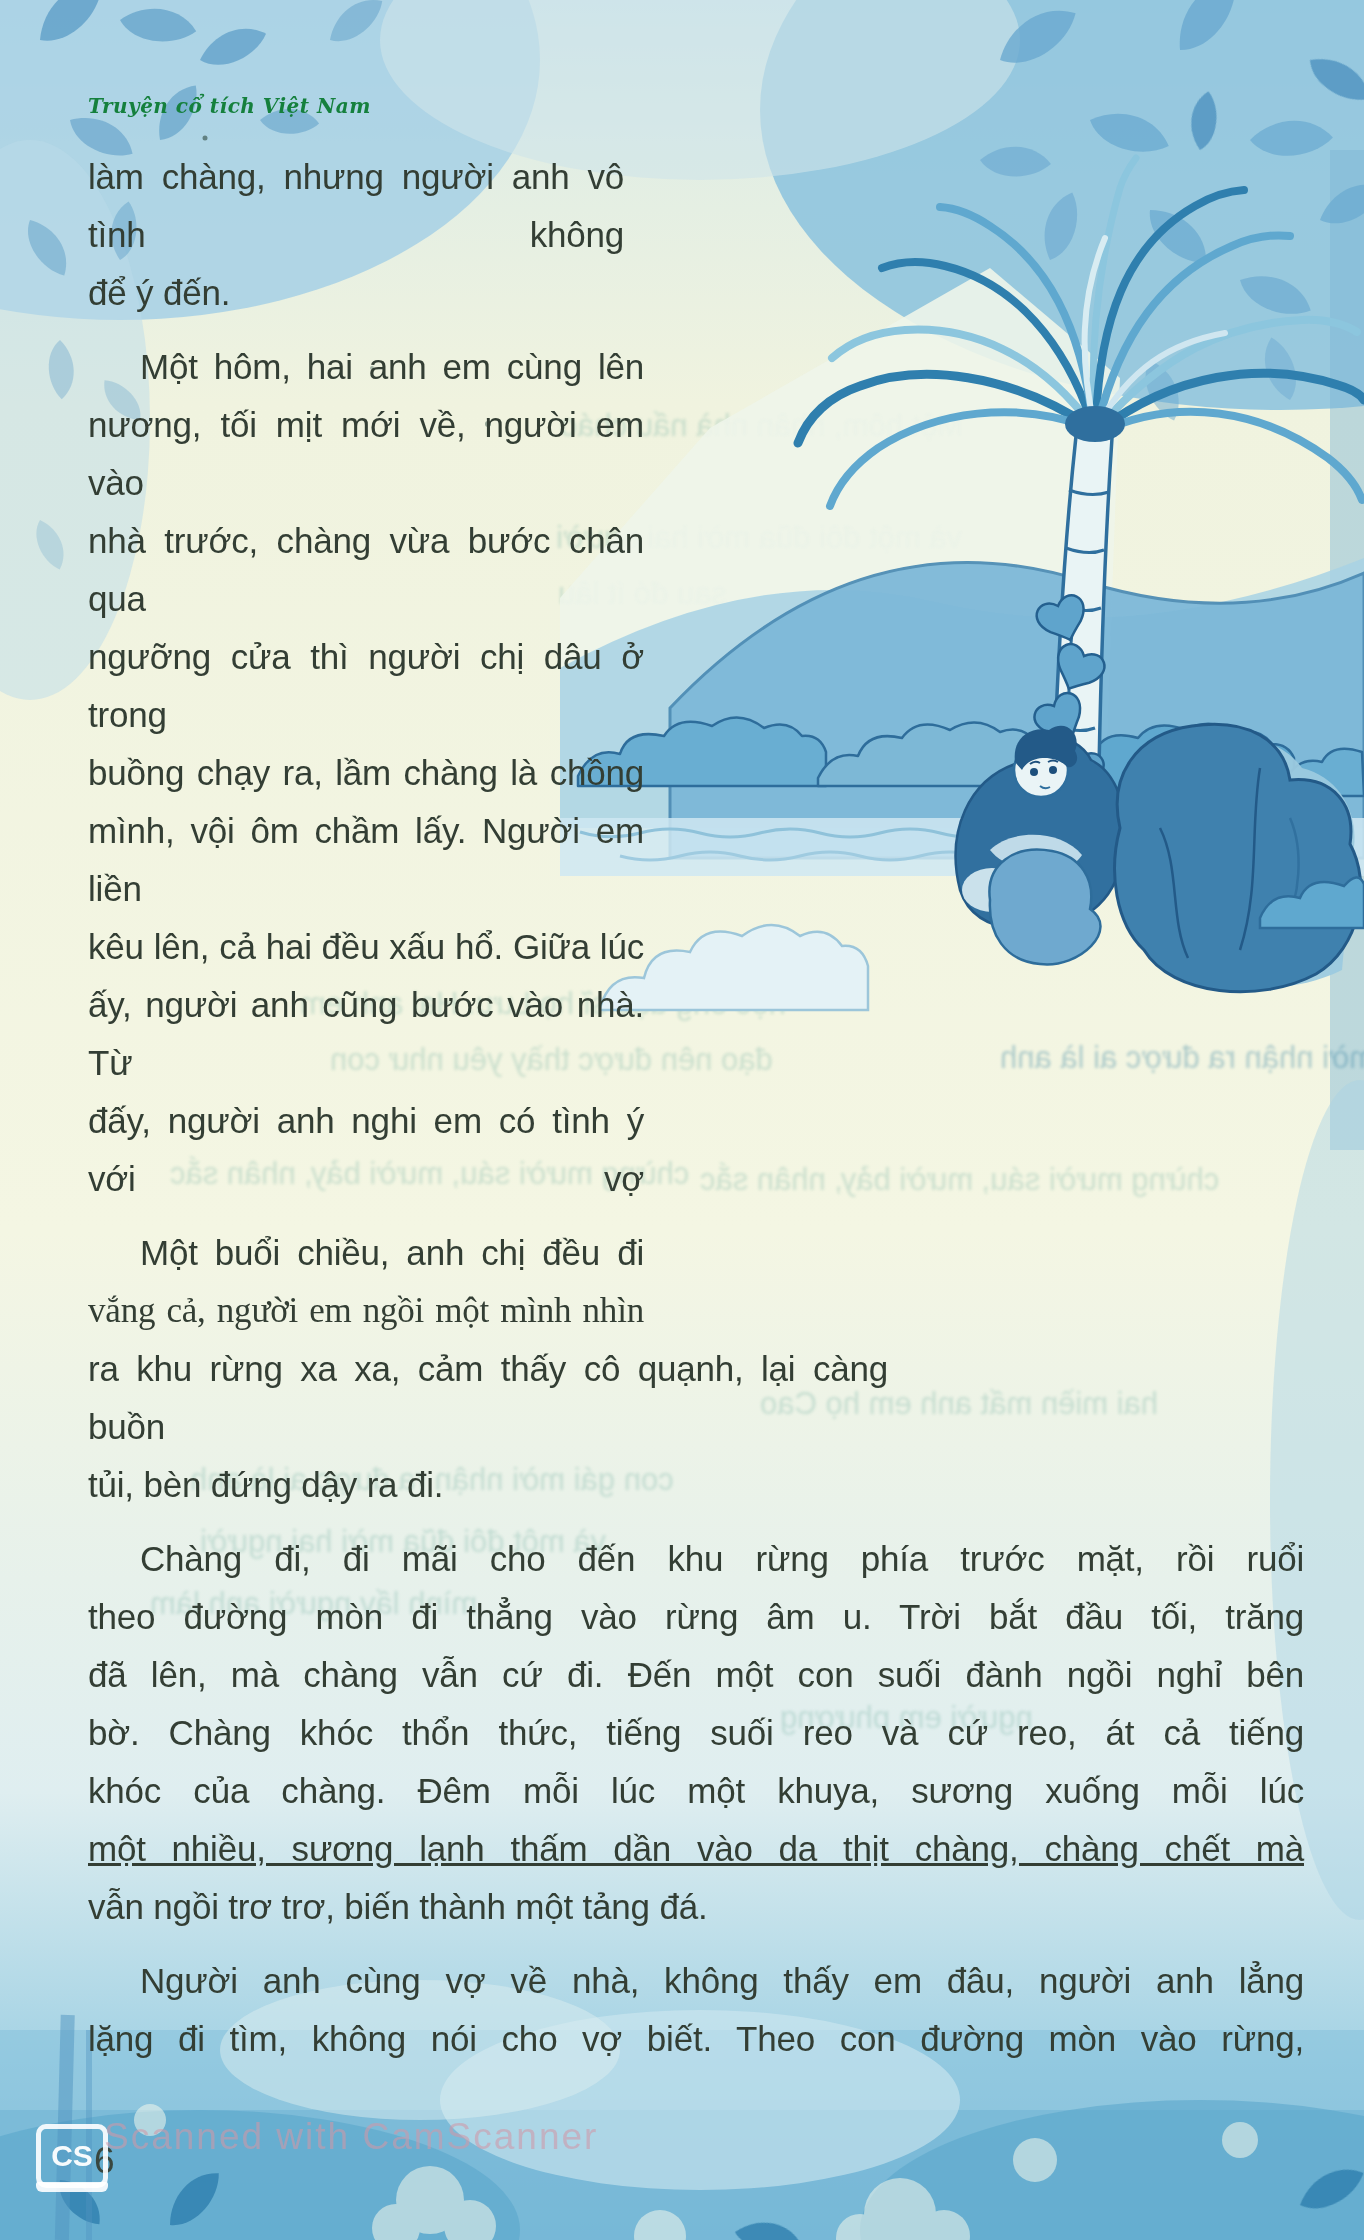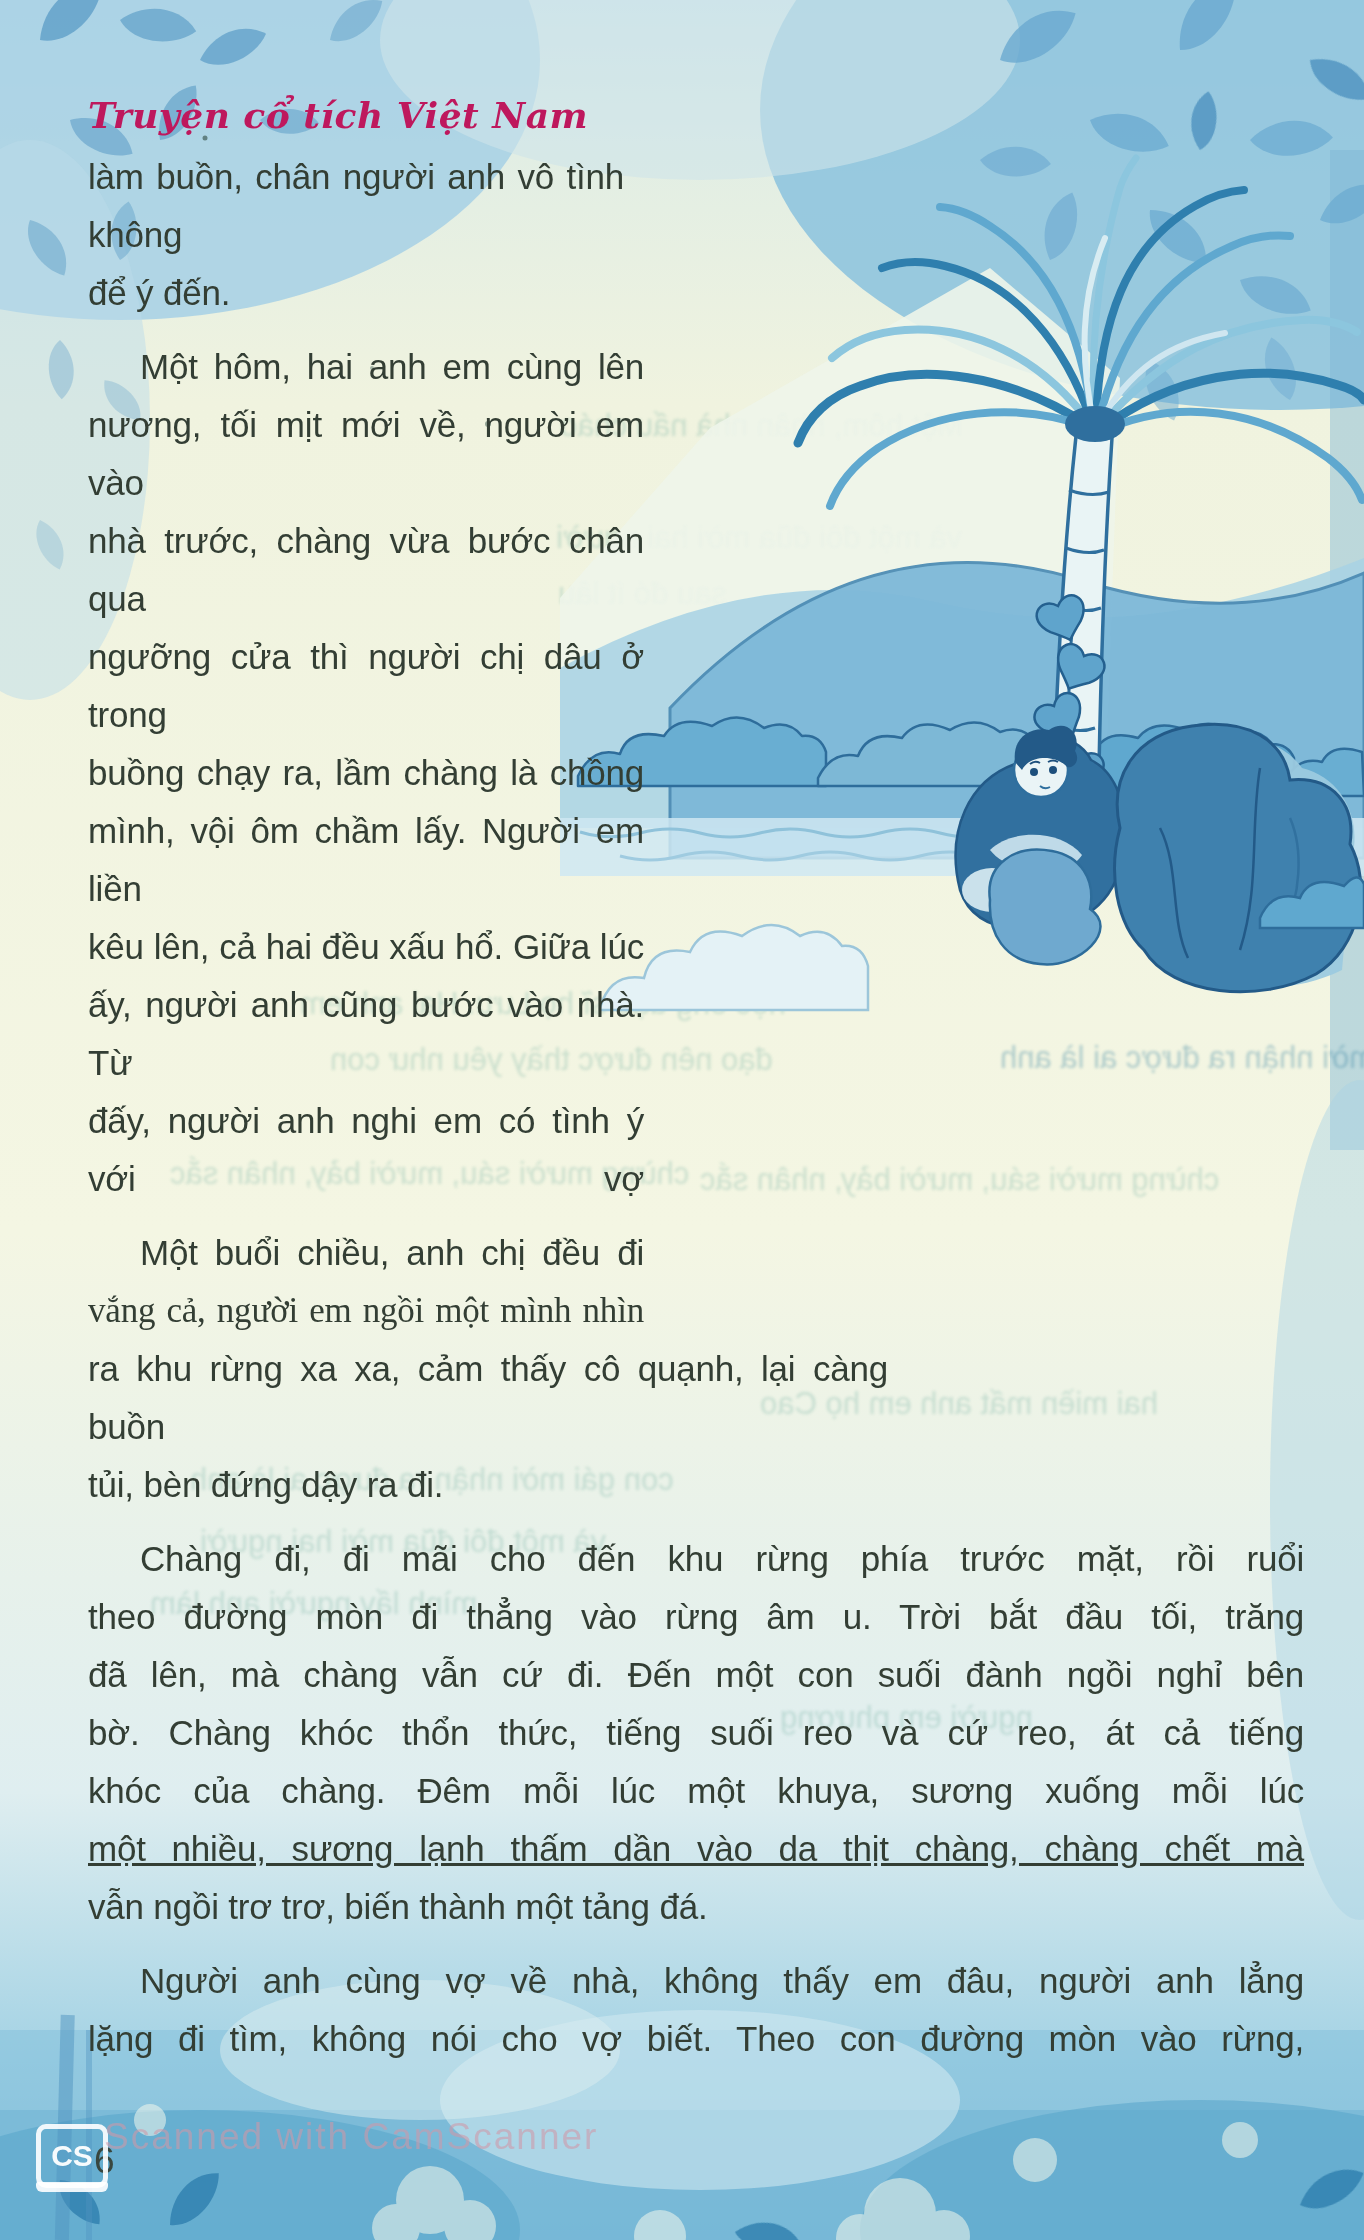--- a/index.html
+++ b/index.html
@@ -6,21 +6,21 @@
   .page{position:relative;width:1364px;height:2240px;overflow:hidden;
         font-family:"Liberation Sans",sans-serif;background:#f2f4e2;}
   .page svg.bg{position:absolute;left:0;top:0;z-index:0;}
   .bleeds{position:absolute;left:0;top:0;width:100%;height:100%;z-index:1;pointer-events:none;}
   .bleeds.over{z-index:3;}
   .bleed{position:absolute;white-space:nowrap;transform:scaleX(-1);
          color:#6fae9f;opacity:.30;filter:blur(1.8px);font-size:31px;}
   .illu{position:absolute;left:560px;top:128px;z-index:2;}
   .header{position:absolute;left:88px;top:94px;z-index:4;
           font-family:"DejaVu Serif",serif;font-style:italic;font-weight:700;
-          font-size:36px;letter-spacing:.5px;color:#be185d;}
+          font-size:20px;letter-spacing:.5px;color:#15803d;}
   .story{position:absolute;left:88px;top:148px;width:1220px;z-index:4;
          color:#333e34;font-size:35px;line-height:58px;}
   .para{margin:0;}
   .para + .para{margin-top:16px;}
   .line{box-sizing:border-box;text-align:justify;text-align-last:justify;
         white-space:normal;letter-spacing:-.2px;}
   .line.natural{text-align:left;text-align-last:left;}
   .pageno{position:absolute;left:94px;top:2140px;z-index:5;
           font-size:37px;color:#39473f;}
   .wm{position:absolute;left:104px;top:2116px;z-index:6;white-space:nowrap;
@@ -225,21 +225,21 @@
   </svg>
 
   <div class="bleeds over">
     <span class="bleed" style="left:1000px;top:1040px;color:#2e7d9e;opacity:.35">con gái mời nhận ra được ai là anh</span>
   </div>
 
   <div class="header">Truyện cổ tích Việt Nam</div>
 
   <div class="story" id="story">
       <div class="para">
-        <div class="line" style="width: 536px;">làm buồn, chân người anh vô tình không</div>
+        <div class="line" style="width: 536px;">làm chàng, nhưng người anh vô tình không</div>
         <div class="line natural" style="width: 536px;">để ý đến.</div>
       </div>
       <div class="para">
         <div class="line" style="width: 556px; padding-left: 52px;">Một hôm, hai anh em cùng lên</div>
         <div class="line" style="width: 556px;">nương, tối mịt mới về, người em vào</div>
         <div class="line" style="width: 556px;">nhà trước, chàng vừa bước chân qua</div>
         <div class="line" style="width: 556px;">ngưỡng cửa thì người chị dâu ở trong</div>
         <div class="line" style="width: 556px;">buồng chạy ra, lầm chàng là chồng</div>
         <div class="line" style="width: 556px;">mình, vội ôm chầm lấy. Người em liền</div>
         <div class="line" style="width: 556px;">kêu lên, cả hai đều xấu hổ. Giữa lúc</div>

